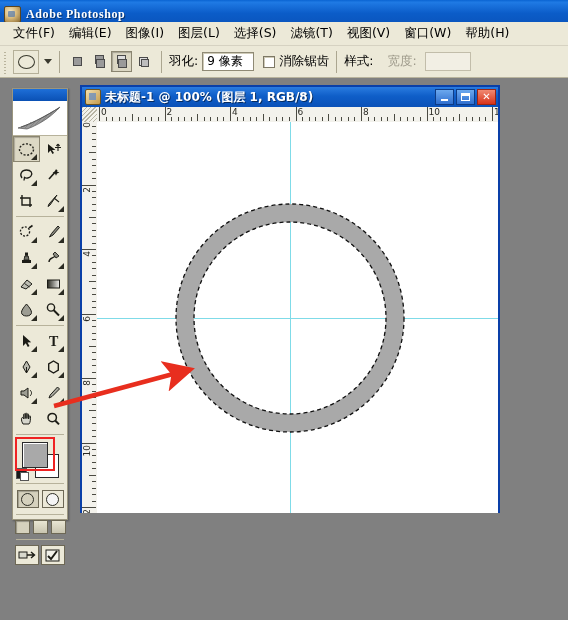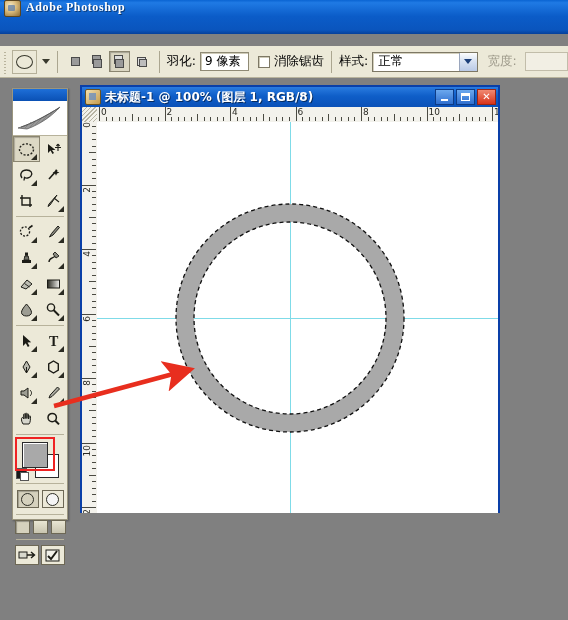--- a/index.html
+++ b/index.html
@@ -7,23 +7,23 @@
     width:568px;height:620px;overflow:hidden;
     background:#808080;
     font-family:"Liberation Sans","DejaVu Sans",sans-serif;
     font-size:12px;
     -webkit-font-smoothing:none;
   }
   .app{position:relative;width:568px;height:620px;}
 
   
   .titlebar{
-    position:absolute;left:0;top:0;width:568px;height:34px;
+    position:absolute;left:0;top:0;width:568px;height:28px;
     background:linear-gradient(180deg,#0a64d2 0%,#1f7ae4 8%,#0b5cc8 48%,#0a55bd 88%,#063f9a 100%);
-    display:flex;align-items:flex-start;
+    display:flex;align-items:center;
   }
   .titlebar .appicon{
     width:15px;height:15px;margin-left:4px;margin-right:5px;
     background:radial-gradient(circle at 35% 32%,#f6e9c6 0%,#d8b97a 45%,#8a6a33 100%);
     border:1px solid #5b451f;border-radius:2px;position:relative;
   }
   .titlebar .appicon:after{
     content:"";position:absolute;left:3px;top:4px;width:7px;height:6px;
     background:#5e7ea8;border-radius:1px;opacity:.75;
   }
@@ -206,20 +206,31 @@
 </head>
 <body>
 
 <div class="app">
 
   <div class="titlebar">
     <div class="appicon"></div>
     <div class="apptitle">Adobe Photoshop</div>
   </div>
 
+  <div class="menubar">
+    <div class="menu-item">文件(F)</div>
+    <div class="menu-item">编辑(E)</div>
+    <div class="menu-item">图像(I)</div>
+    <div class="menu-item">图层(L)</div>
+    <div class="menu-item">选择(S)</div>
+    <div class="menu-item">滤镜(T)</div>
+    <div class="menu-item">视图(V)</div>
+    <div class="menu-item">窗口(W)</div>
+    <div class="menu-item">帮助(H)</div>
+  </div>
 
   <div class="optionsbar">
     <div class="grip"></div>
 
     <div class="tool-preview">
       <div class="ellipse-glyph"></div>
     </div>
     <div class="tri-down"></div>
 
     <div class="opt-sep"></div>
@@ -248,26 +259,20 @@
     <div class="feather-box">9 像素</div>
 
     <div class="chk">
       <div class="box"></div>
       <div class="opt-label" style="margin:0">消除锯齿</div>
     </div>
 
     <div class="opt-sep"></div>
 
     <div class="opt-label">样式:</div>
-    <div class="style-select">
-      <span>正常</span>
-      <div class="arrow">
-          <i></i>
-        </div>
-    </div>
 
     <div class="opt-label dim" style="margin-left:10px">宽度:</div>
     <div class="width-box"></div>
   </div>
 
   <div class="toolbox">
     <div class="tb-grab"></div>
     <div class="tb-logo">
       <svg width="50" height="30" viewBox="0 0 50 30">
         <path d="M3 25 C14 22 30 14 45 4 C38 12 26 21 12 26 Z" fill="#9a9a9a" stroke="#555" stroke-width=".7"></path>

